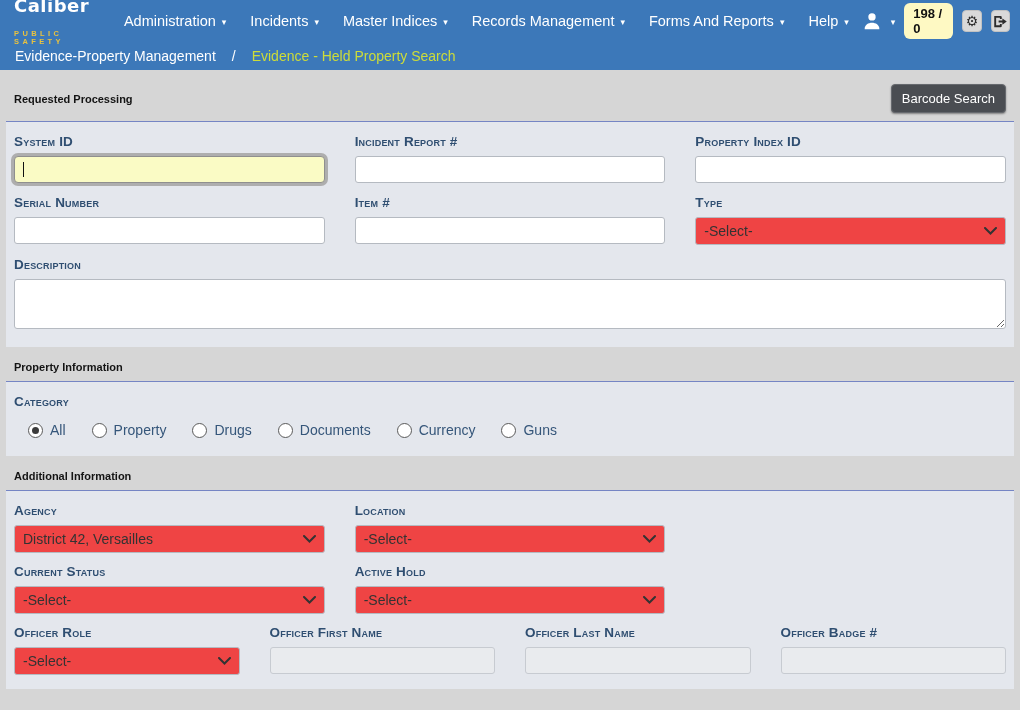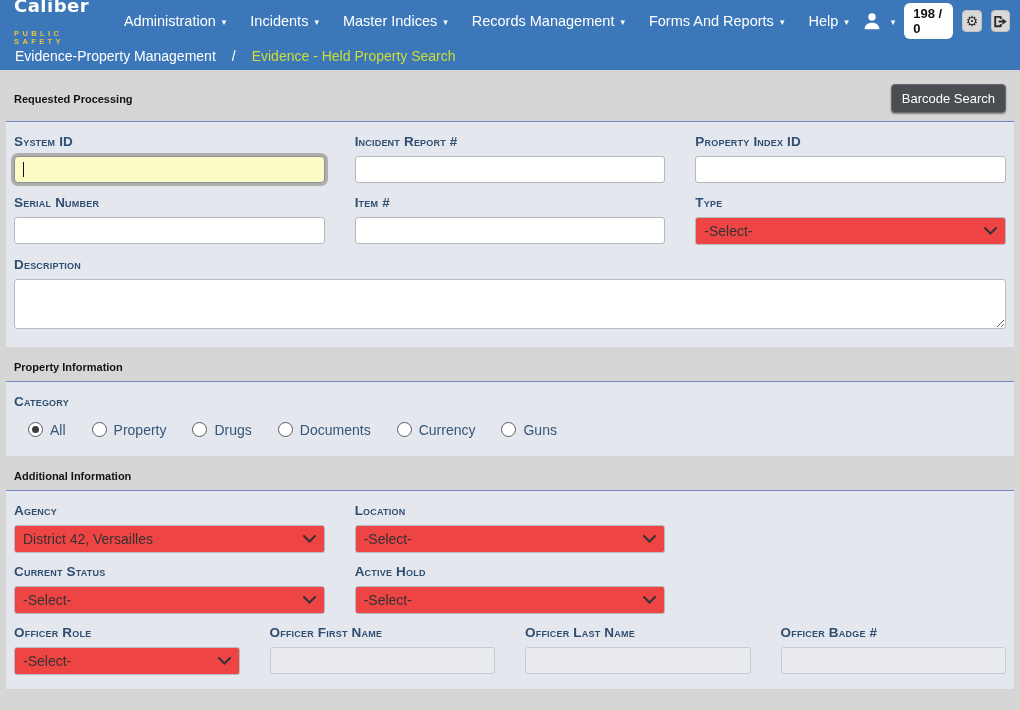--- a/index.html
+++ b/index.html
@@ -9,21 +9,21 @@
   
   .navbar { background:#3c78b9; height:42px; display:flex; align-items:center; padding:0 10px; }
   .logo { display:flex; flex-direction:column; line-height:1; margin:0 18px 0 4px; cursor:default; }
   .logo-title { color:#fff; font-size:18px; font-weight:700; letter-spacing:.5px; font-family:"DejaVu Sans", sans-serif; }
   .logo-sub { color:#e9c23f; font-size:7.5px; font-weight:700; letter-spacing:3.4px; margin-top:15px; }
   .nav-items { display:flex; align-items:center; }
   .nav-item { color:#fff; font-size:14.5px; padding:0 12px; height:42px; display:flex; align-items:center; gap:6px; cursor:pointer; white-space:nowrap; }
   .nav-caret { font-size:9px; color:#fff; position:relative; top:1px; }
   .nav-right { margin-left:auto; display:flex; align-items:center; gap:9px; }
   .user-group { display:flex; align-items:center; gap:8px; cursor:pointer; }
-  .count-badge { background:#ffffff; color:#111; font-size:13px; font-weight:700; padding:3px 9px; border-radius:6px; cursor:pointer; }
+  .count-badge { background:#fef9c3; color:#111; font-size:13px; font-weight:700; padding:3px 9px; border-radius:6px; cursor:pointer; }
   .icon-btn { background:#d9d9d9; border:1px solid #c2c2c2; border-radius:4px; width:24px; height:22px; display:flex; align-items:center; justify-content:center; cursor:pointer; color:#2d2d2d; font-size:14px; line-height:1; }
 
   .breadcrumb-bar { background:#3c78b9; height:28px; display:flex; align-items:center; padding:0 15px; gap:16px; font-size:14px; }
   .bc-parent { color:#fff; }
   .bc-sep { color:#fff; }
   .bc-current { color:#cddc39; cursor:pointer; }
 
   
   .content { padding:0 6px; }
   .section-head { display:flex; align-items:center; justify-content:space-between; padding:14px 8px 8px 8px; }
@@ -43,21 +43,21 @@
   .text-cursor { position:absolute; left:9px; top:6px; width:1px; height:15px; background:#111; }
 
   .select-wrap { position:relative; }
   .select-wrap select { width:100%; height:28px; border:1px solid #b5bac1; border-radius:3px; background:#ef4444; padding:0 26px 0 8px; font-size:14px; font-family:"Liberation Sans", sans-serif; color:#333; appearance:none; -webkit-appearance:none; cursor:pointer; }
   .chev { position:absolute; right:9px; top:50%; transform:translateY(-50%); pointer-events:none; display:flex; }
 
   textarea.desc { width:100%; height:50px; border:1px solid #b5bac1; border-radius:3px; background:#fff; padding:5px 8px; font-size:14px; font-family:"Liberation Sans", sans-serif; resize:both; }
 
   
   .radio-row { display:flex; align-items:center; gap:26px; padding:6px 14px 4px 14px; }
-  .radio-opt { display:flex; gap:7px; cursor:pointer; }
+  .radio-opt { display:flex; align-items:center; gap:7px; cursor:pointer; }
   .radio-opt input { appearance:none; -webkit-appearance:none; width:15px; height:15px; border:1px solid #5a5a5a; border-radius:50%; background:#fff; margin:0; cursor:pointer; position:relative; }
   .radio-opt input:checked::after { content:""; position:absolute; left:3px; top:3px; width:7px; height:7px; border-radius:50%; background:#3b3b3b; }
   .radio-label { font-size:14px; color:#35567a; }
 
   
   .btn-barcode { background:#4a4d52; color:#fff; border:1px solid #66696e; border-radius:4px; padding:6px 10px; font-size:13px; font-family:"Liberation Sans", sans-serif; cursor:pointer; box-shadow:0 1px 2px rgba(0,0,0,.4); }
 </style>
 </head>
 <body>
 

